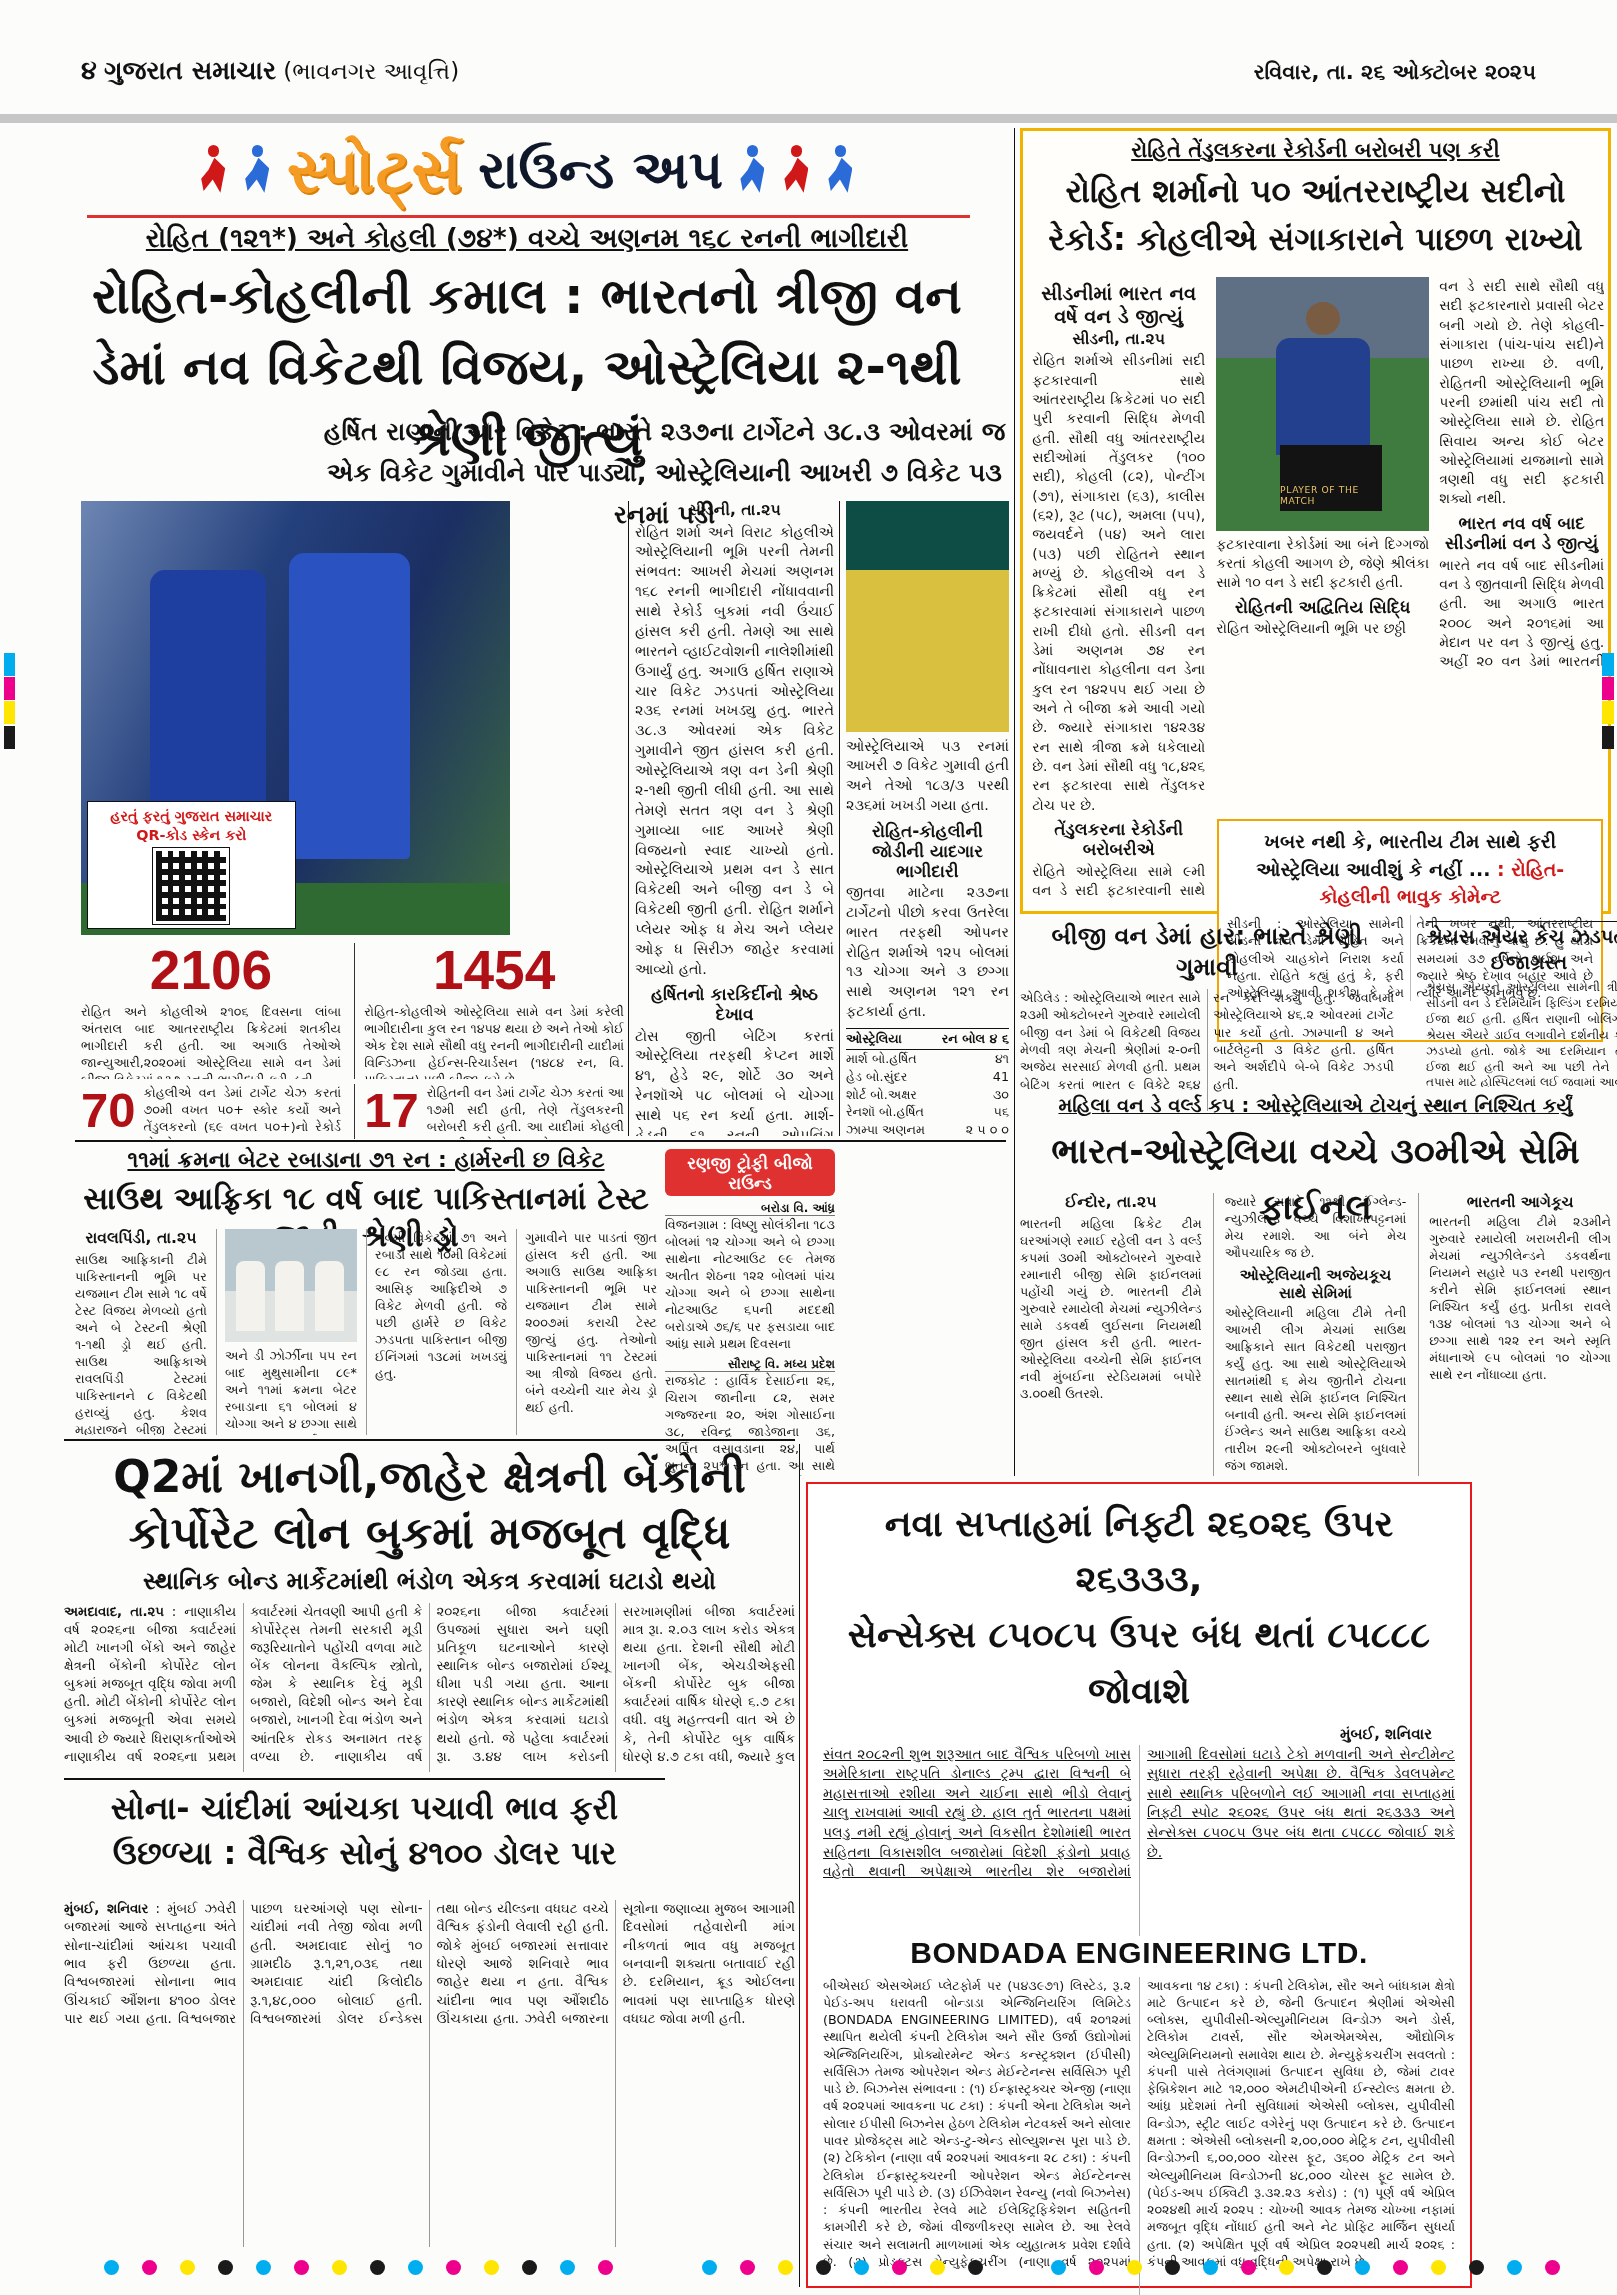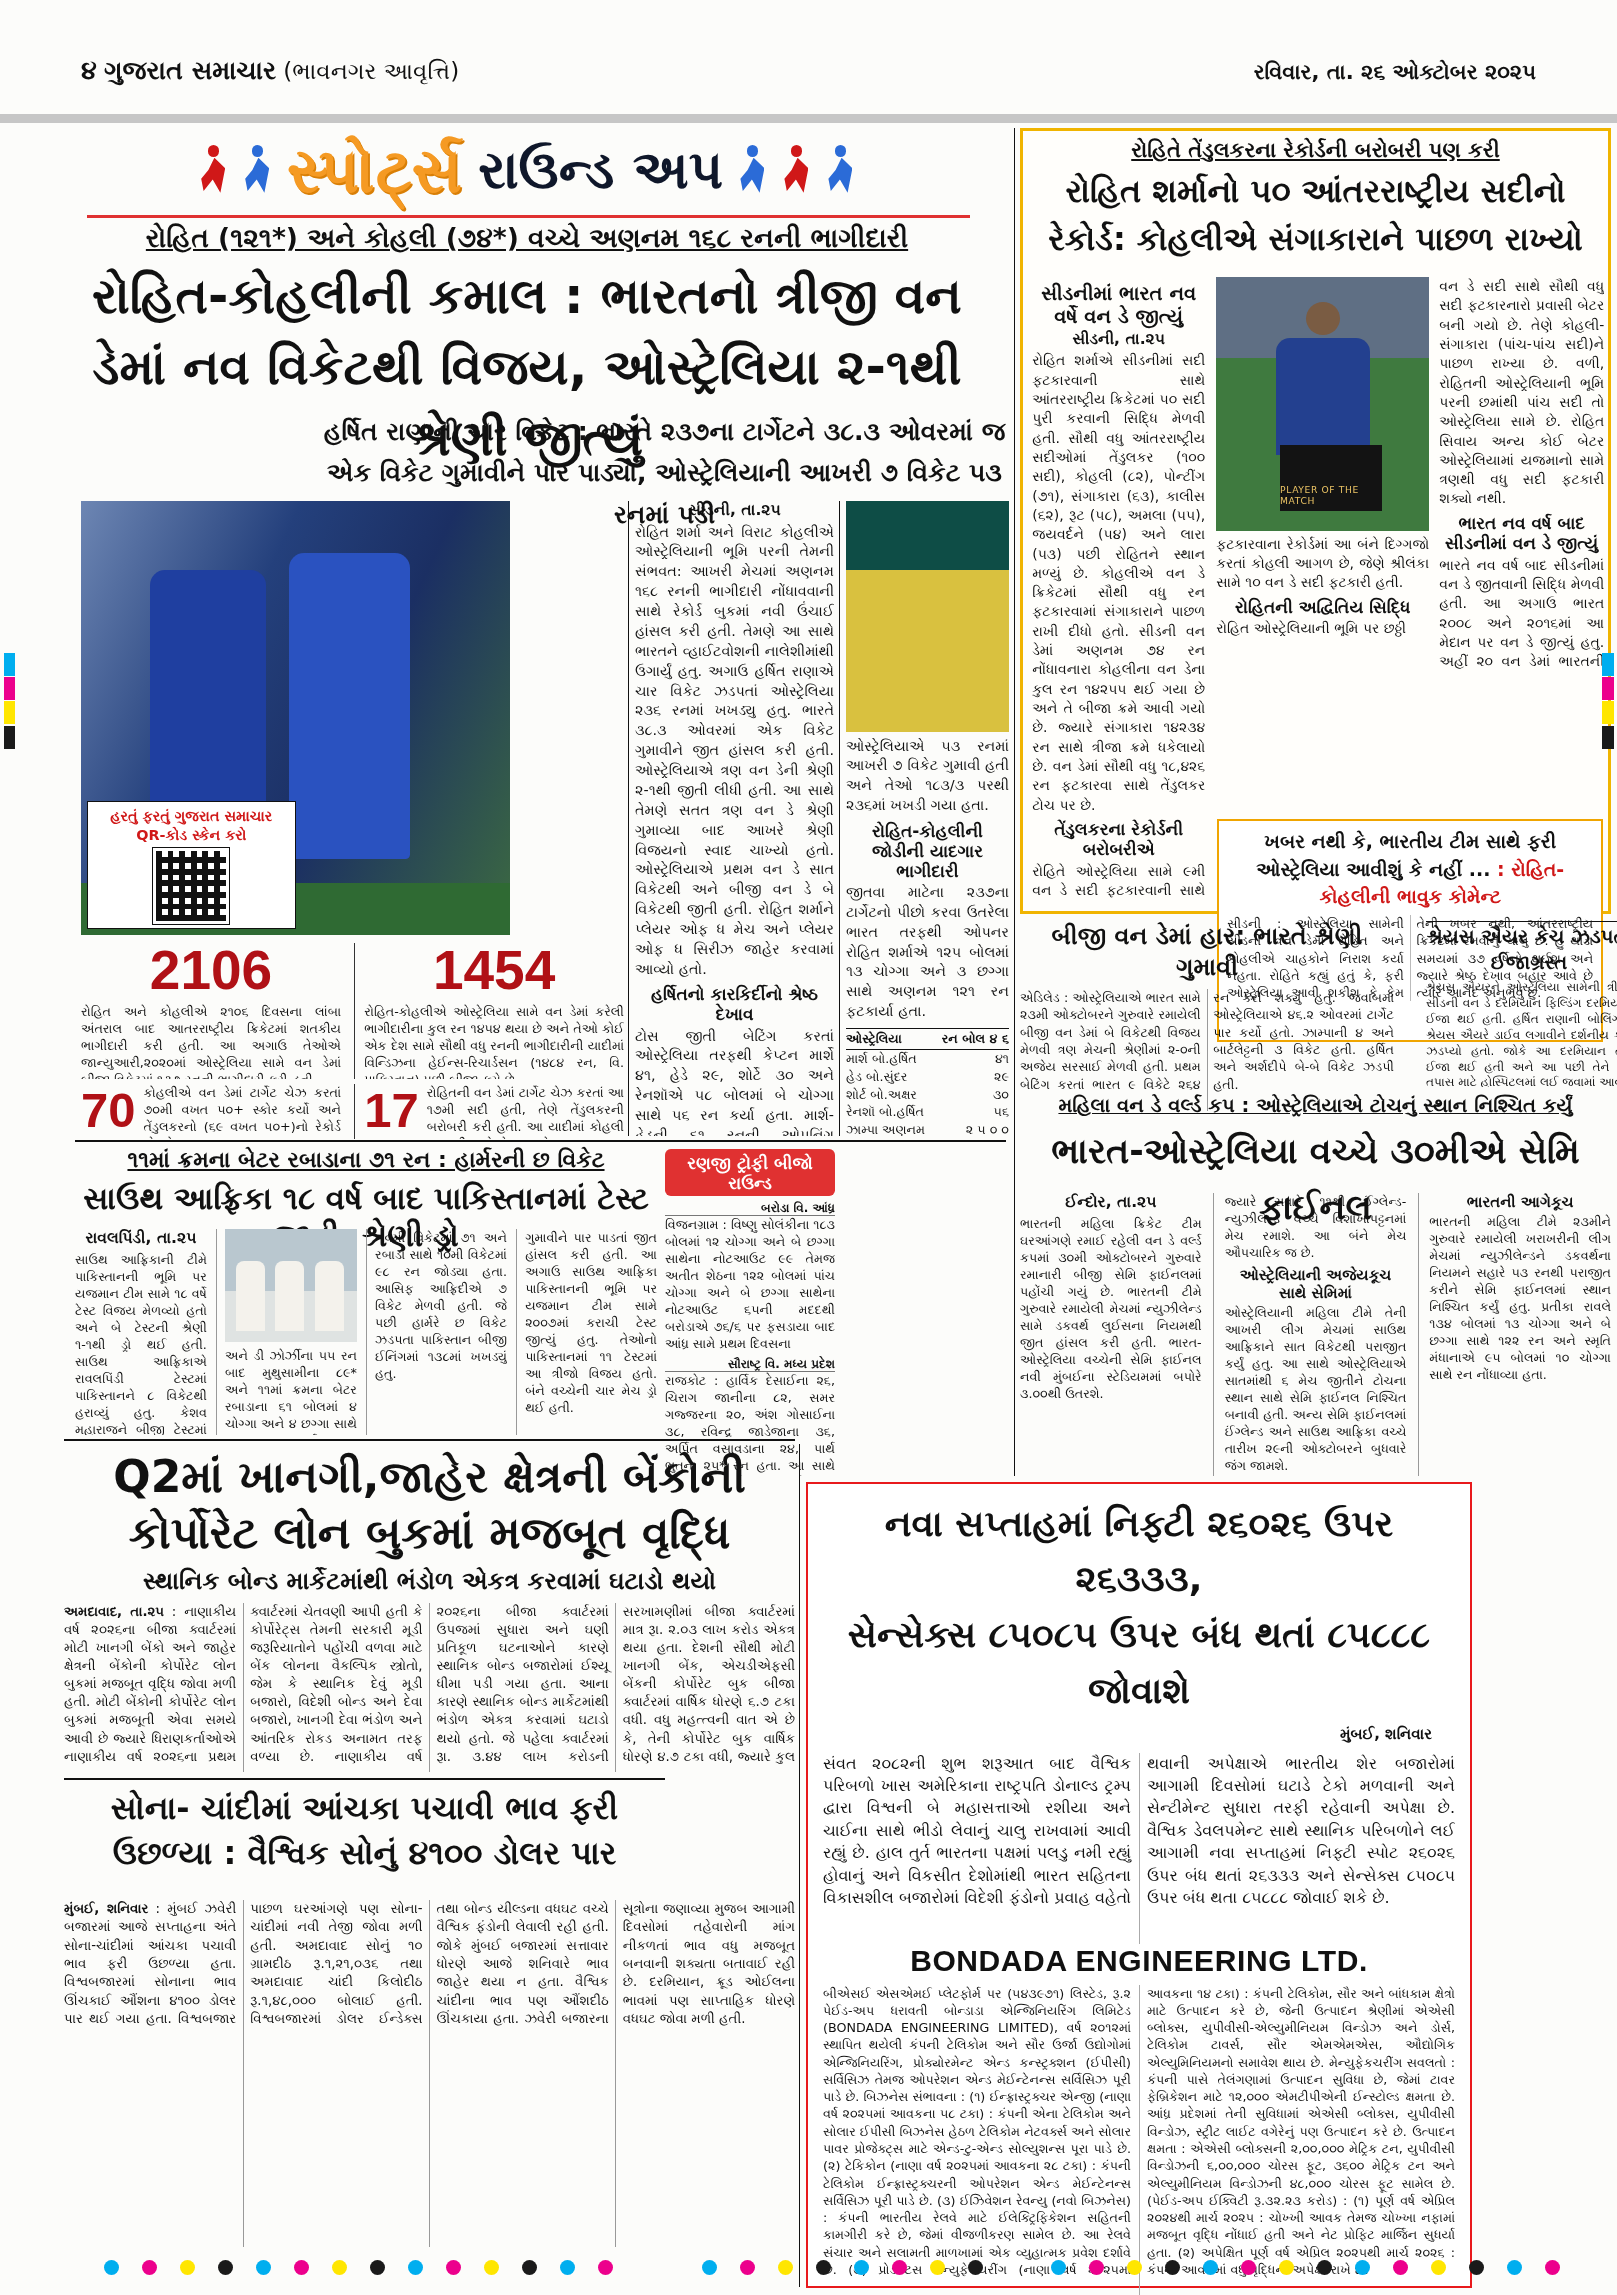--- a/index.html
+++ b/index.html
@@ -134,22 +134,22 @@
              column-rule:0.6px solid #999; font-size:13.3px; line-height:1.36; text-align:justify; overflow:hidden; }
   .gold-headline { left:64px; top:1786px; width:601px; font-size:32px; font-weight:bold; line-height:1.4; }
   .gold-body { left:64px; top:1900px; width:731px; height:347px; column-count:4; column-gap:14px;
                column-rule:0.6px solid #999; font-size:13.3px; line-height:1.38; text-align:justify; overflow:hidden; }
 
   
   .market { left:806px; top:1482px; width:666px; height:806px; border:2.9px solid #e8191c;
             background:#fff; padding:11.6px 15px; }
   .market .hl { font-size:36px; font-weight:bold; text-align:center; line-height:1.55; }
   .market .dl { text-align:right; font-weight:bold; font-size:15px; margin:5.8px 23px 0 0; }
-  .market .b1 { margin-top:10px; column-count:2; column-gap:16px; column-rule:0.6px solid #aaa;
-                font-size:16px; line-height:1.4; text-align:justify; height:191px; overflow:hidden; }
+  .market .b1 { margin-top:2px; column-count:2; column-gap:16px; column-rule:0.6px solid #aaa;
+                font-size:14px; line-height:1.4; text-align:justify; height:191px; overflow:hidden;text-decoration:underline; }
   .market .arjun { text-align:center; font-size:23px; font-weight:bold; margin-top:8px; }
   .market .company { text-align:center; font-size:30px; font-weight:bold;
                      font-family:"Liberation Sans",sans-serif; letter-spacing:0.6px; }
   .market .b2 { margin-top:7px; column-count:2; column-gap:16px; column-rule:0.6px solid #aaa;
                 font-size:12.7px; line-height:1.36; text-align:justify; height:381px; overflow:hidden; }
 
   
   .dots { position:absolute; display:flex; gap:23px; }
   .dot { width:15px; height:15px; border-radius:50%; display:inline-block; }
   .regstrip { position:absolute; display:flex; flex-direction:column; gap:1.2px; }
@@ -230,21 +230,21 @@
       <div class="hdr">
           <span>ઓસ્ટ્રેલિયા</span>
           <span>રન બોલ ૪ ૬</span>
         </div>
       <div class="row">
           <span>માર્શ બો.હર્ષિત</span>
           <span>૪૧</span>
         </div>
       <div class="row">
           <span>હેડ બો.સુંદર</span>
-          <span>૨૯</span>
+          <span>41</span>
         </div>
       <div class="row">
           <span>શોર્ટ બો.અક્ષર</span>
           <span>૩૦</span>
         </div>
       <div class="row">
           <span>રેનશૉ બો.હર્ષિત</span>
           <span>૫૬</span>
         </div>
       <div class="row">

